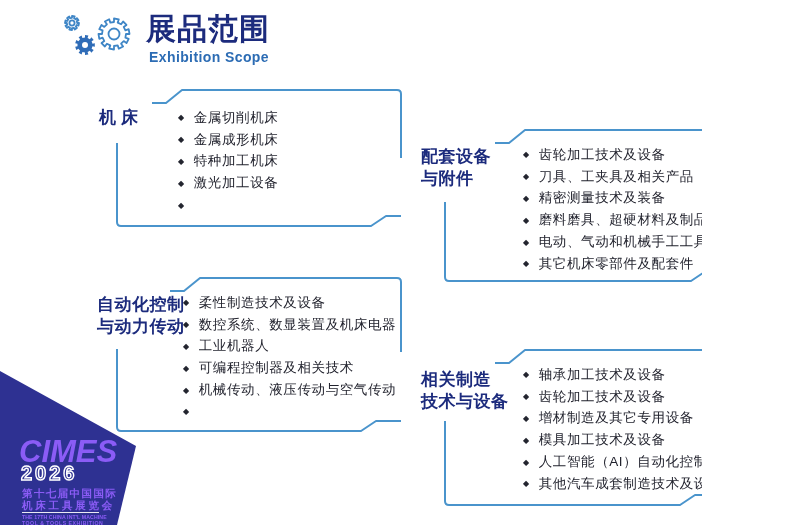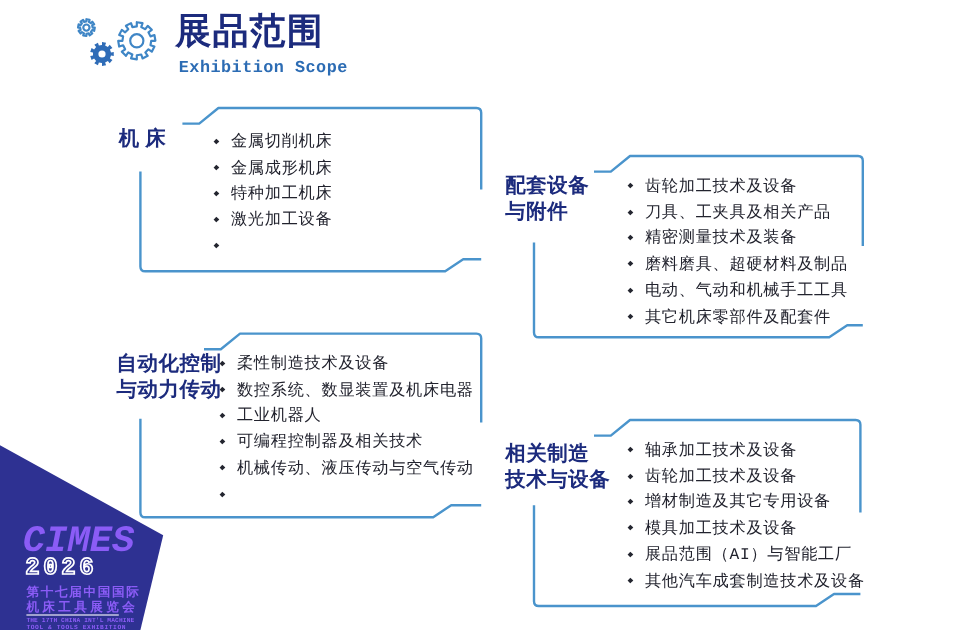--- a/index.html
+++ b/index.html
@@ -7,21 +7,21 @@
     --subtitle_blue:#2c6cb4;
     --frame_blue:#4a94cc;
     --text_dark:#22232e;
     --logo_navy:#2e3192;
     --gear_blue:#3f86c6;
     --gear_fill:#2f6cb7;
   }
   html,body{margin:0;padding:0;background:#fff;}
   .page{
     position:relative;width:702px;height:527px;background:#ffffff;
-    font-family:Liberation Mono, monospace;overflow:hidden;padding-left:28px;
+    font-family:Liberation Sans, sans-serif;overflow:hidden;
   }
   .bg-svg{position:absolute;left:0;top:0;width:795px;height:527px;}
   .frame-path{fill:none;stroke:var(--frame_blue);stroke-width:2;stroke-linejoin:round;stroke-linecap:butt;}
   .page-title{
     position:absolute;left:146px;top:11px;font-size:30px;font-weight:bold;
     color:var(--navy);letter-spacing:1px;line-height:36px;
   }
   .page-subtitle{
     position:absolute;left:149px;top:49px;font-size:14px;font-weight:bold;
     color:var(--subtitle_blue);letter-spacing:.4px;
@@ -186,21 +186,21 @@
     <li>
         <span class="bullet">◆</span>
         <span>增材制造及其它专用设备</span>
       </li>
     <li>
         <span class="bullet">◆</span>
         <span>模具加工技术及设备</span>
       </li>
     <li>
         <span class="bullet">◆</span>
-        <span>展品范围（AI）与智能工厂</span>
+        <span>人工智能（AI）自动化控制</span>
       </li>
     <li>
         <span class="bullet">◆</span>
         <span>其他汽车成套制造技术及设备</span>
       </li>
   </ul>
 
   <div class="logo-text logo-brand">CIMES</div>
   <div class="logo-text logo-year">2026</div>
   <div class="logo-text logo-cn1">第十七届中国国际</div>

